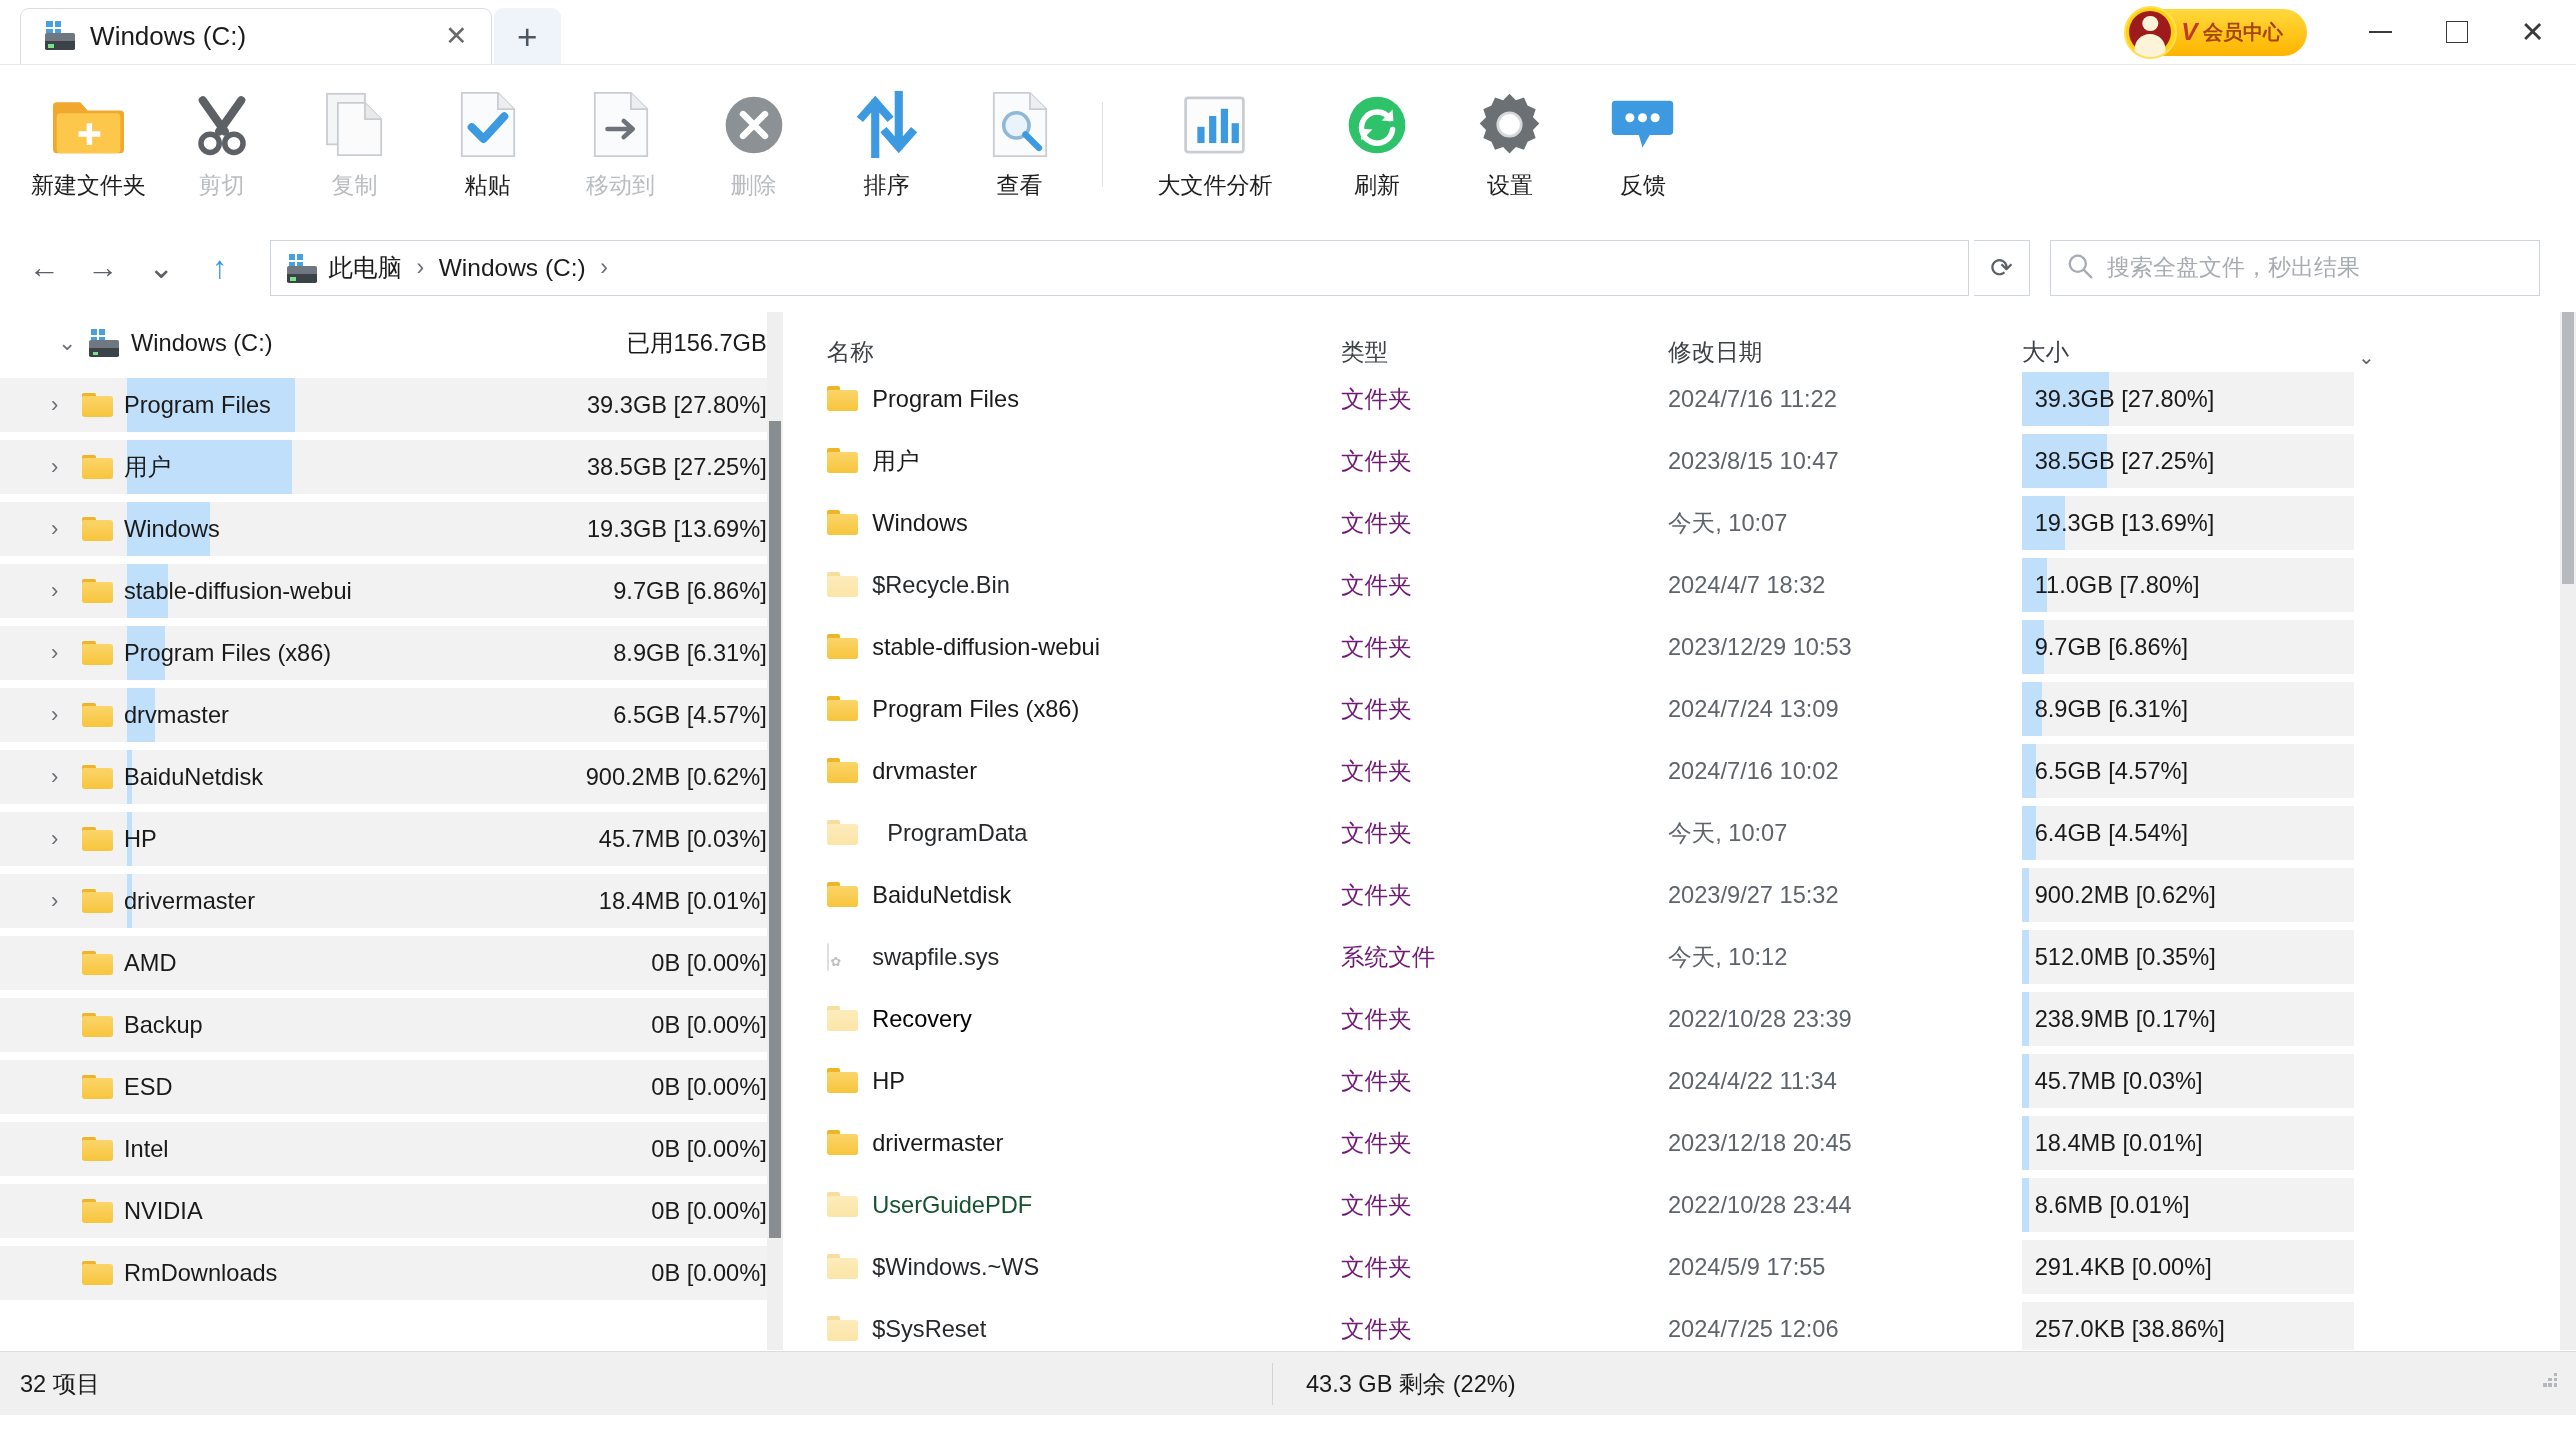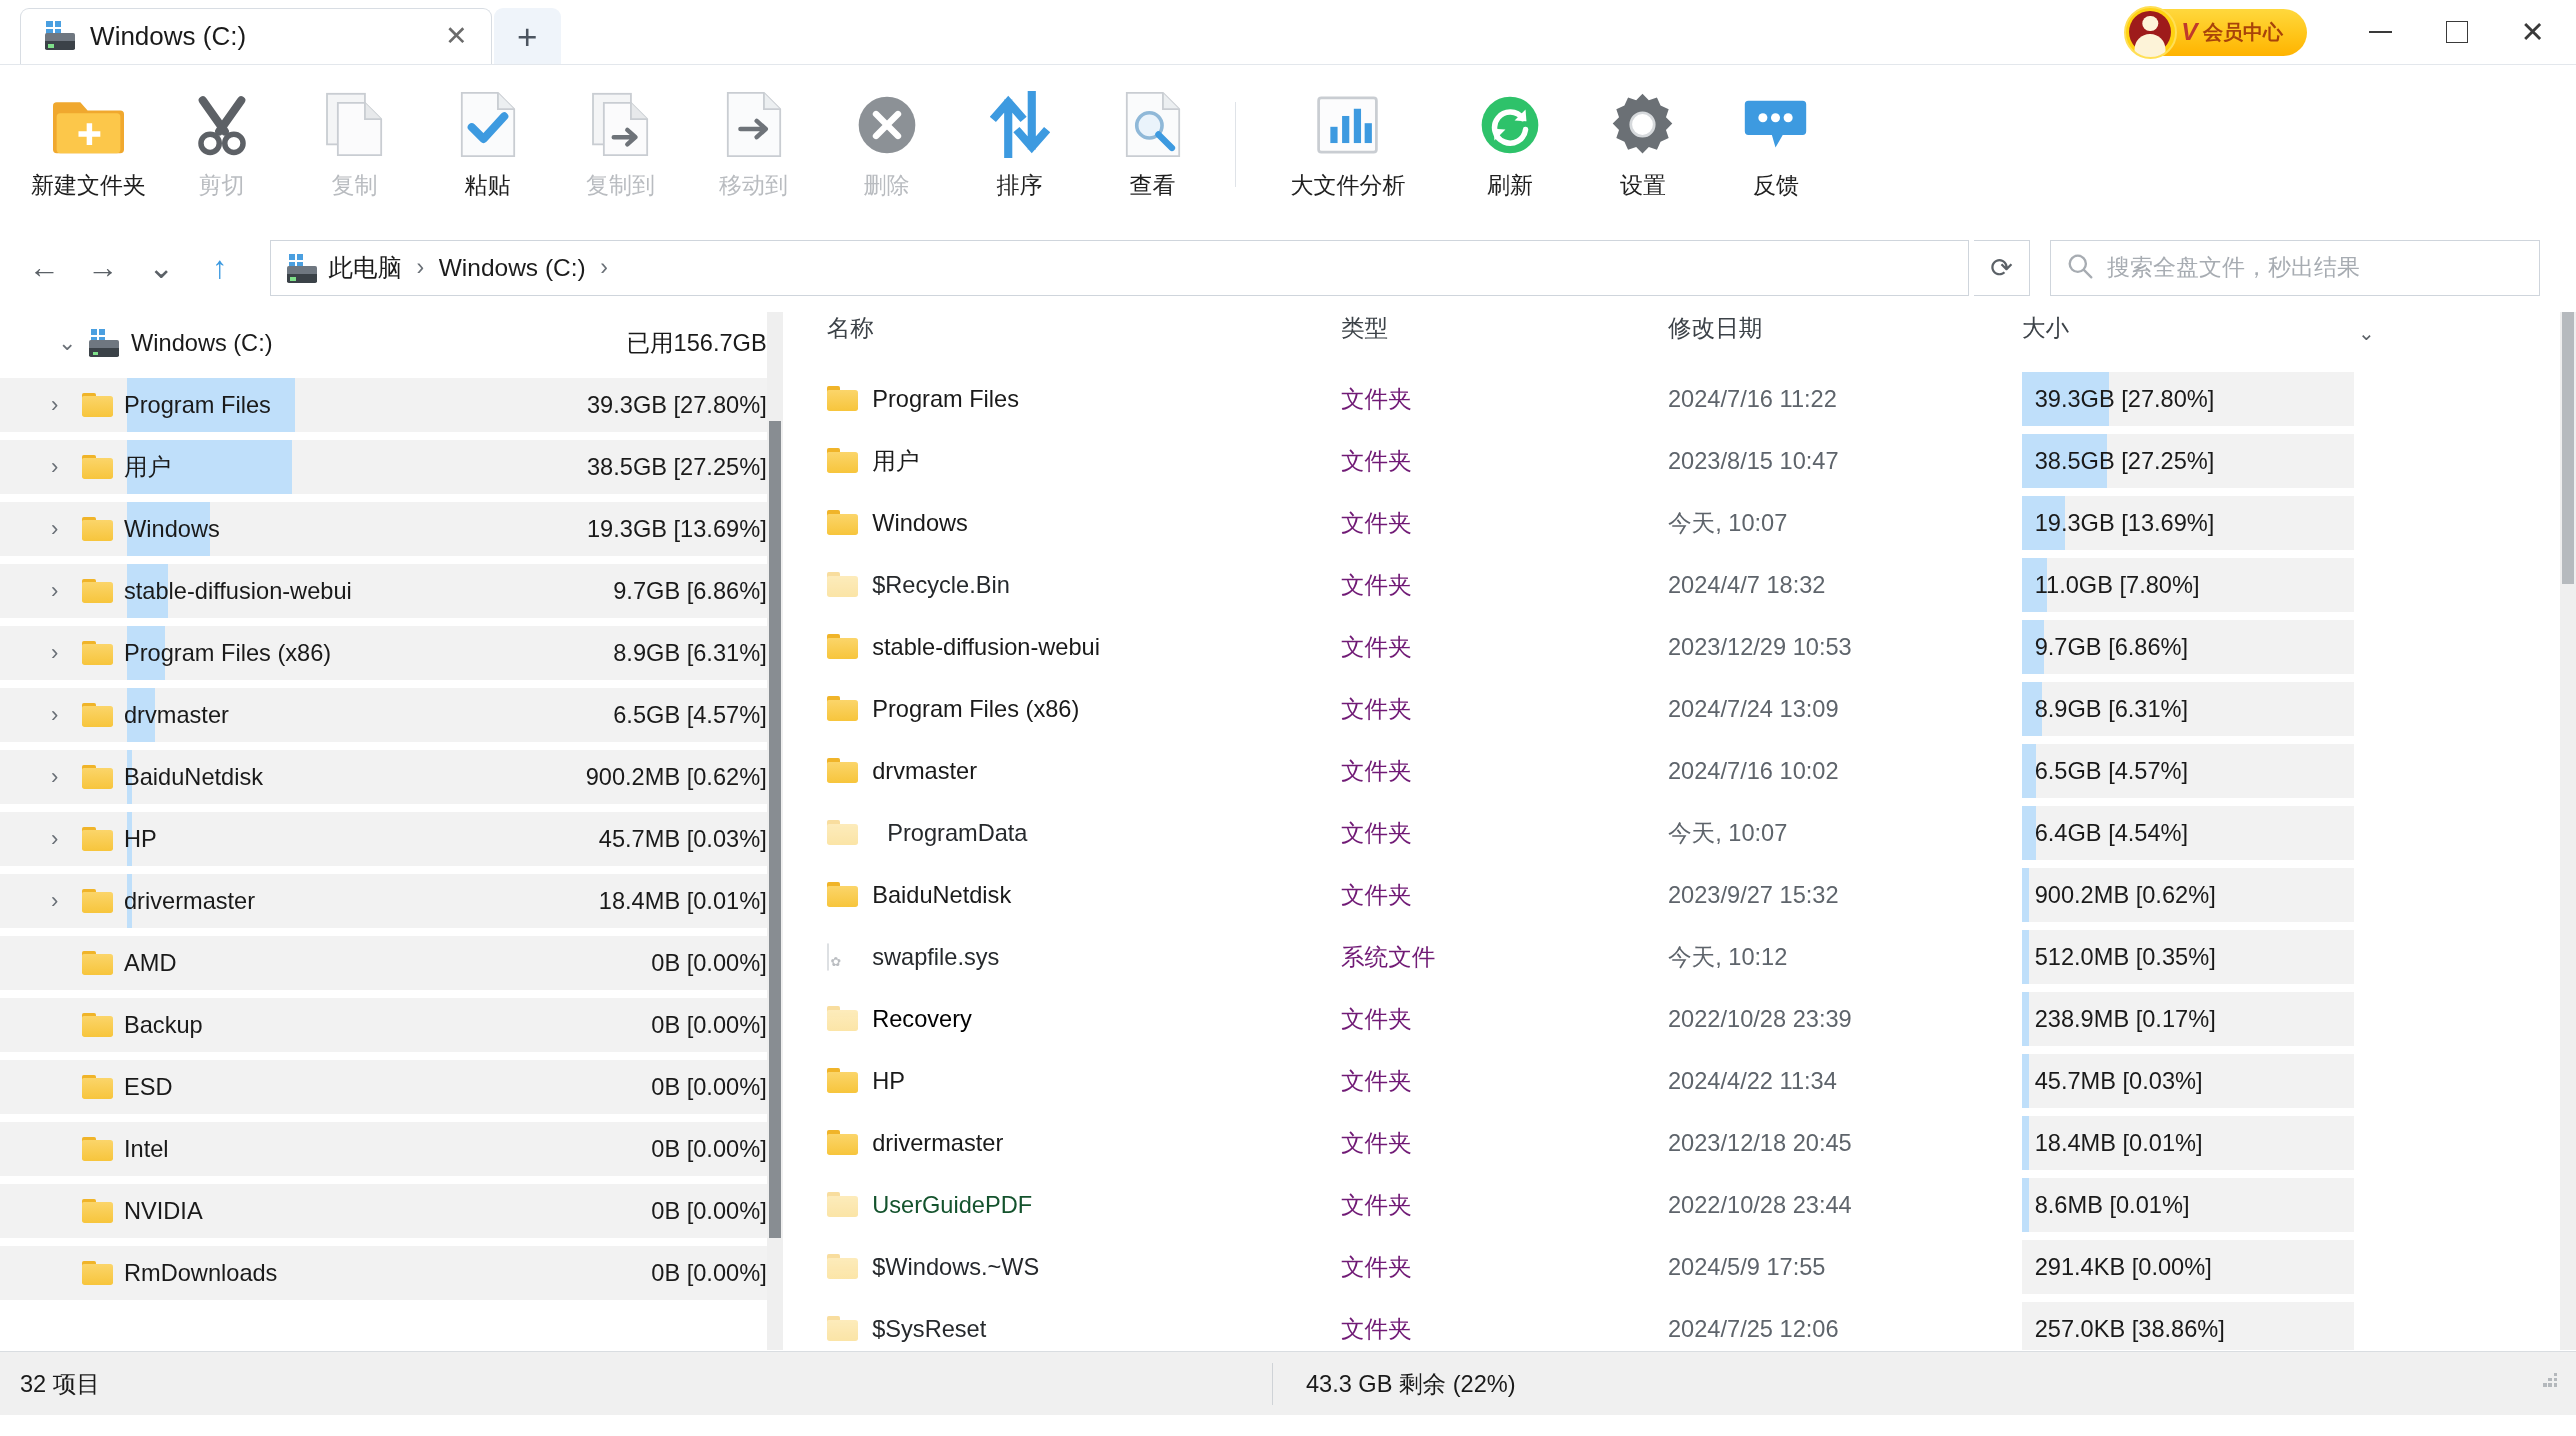--- a/index.html
+++ b/index.html
@@ -220,21 +220,21 @@
   }
 
   .splitter { width: 20px; background: #ffffff; }
 
   
   .list-pane {
     position: relative;
     flex: 1; height: 1038px; background: #ffffff; overflow: hidden;
   }
   .list-head {
-    display: flex; align-items: flex-start; height: 56px;
+    display: flex; align-items: flex-end; height: 56px;
     padding-left: 11px; position: relative;
   }
   .lh {
     font-size: 23.6px; color: #3c4248; position: relative;
   }
   .c-name { width: 527px; padding-left: 12.7px; }
   .c-type { width: 327px; }
   .c-date { width: 354px; }
   .c-size { width: 381px; }
   .sort-chev {
@@ -373,31 +373,20 @@
       <span class="tb-icon">
         <svg width="56" height="67" viewBox="0 0 62 74">
           <path d="M2 2h40l18 18v52H2z" fill="#fafbfc" stroke="#c9cdd2" stroke-width="2"></path>
           <path d="M42 2v18h18" fill="#eceff1" stroke="#c9cdd2" stroke-width="2"></path>
           <path d="M13 40 L26 53 L49 28" stroke="#3d9ae0" stroke-width="9" fill="none" stroke-linecap="round" stroke-linejoin="round"></path>
         </svg>
       </span>
       <span class="tb-label">粘贴</span>
     </div>
 
-    <div class="tb-item disabled">
-      <span class="tb-icon">
-        <svg width="60" height="65" viewBox="0 0 66 72">
-          <rect x="2" y="2" width="42" height="56" fill="#f4f5f6" stroke="#c9cdd2" stroke-width="2"></rect>
-          <path d="M14 12h30l18 18v40H14z" fill="#fbfbfc" stroke="#c9cdd2" stroke-width="2"></path>
-          <path d="M44 12v18h18" fill="#e7e9eb" stroke="#c9cdd2" stroke-width="2"></path>
-          <path d="M25 50h22 M40 42l9 8-9 8" stroke="#6e7379" stroke-width="5" fill="none" stroke-linecap="round" stroke-linejoin="round"></path>
-        </svg>
-      </span>
-      <span class="tb-label">复制到</span>
-    </div>
 
     <div class="tb-item disabled">
       <span class="tb-icon">
         <svg width="56" height="67" viewBox="0 0 62 74">
           <path d="M2 2h40l18 18v52H2z" fill="#fafbfc" stroke="#c9cdd2" stroke-width="2"></path>
           <path d="M42 2v18h18" fill="#eceff1" stroke="#c9cdd2" stroke-width="2"></path>
           <path d="M16 42h26 M34 33l10 9-10 9" stroke="#6e7379" stroke-width="5" fill="none" stroke-linecap="round" stroke-linejoin="round"></path>
         </svg>
       </span>
       <span class="tb-label">移动到</span>

